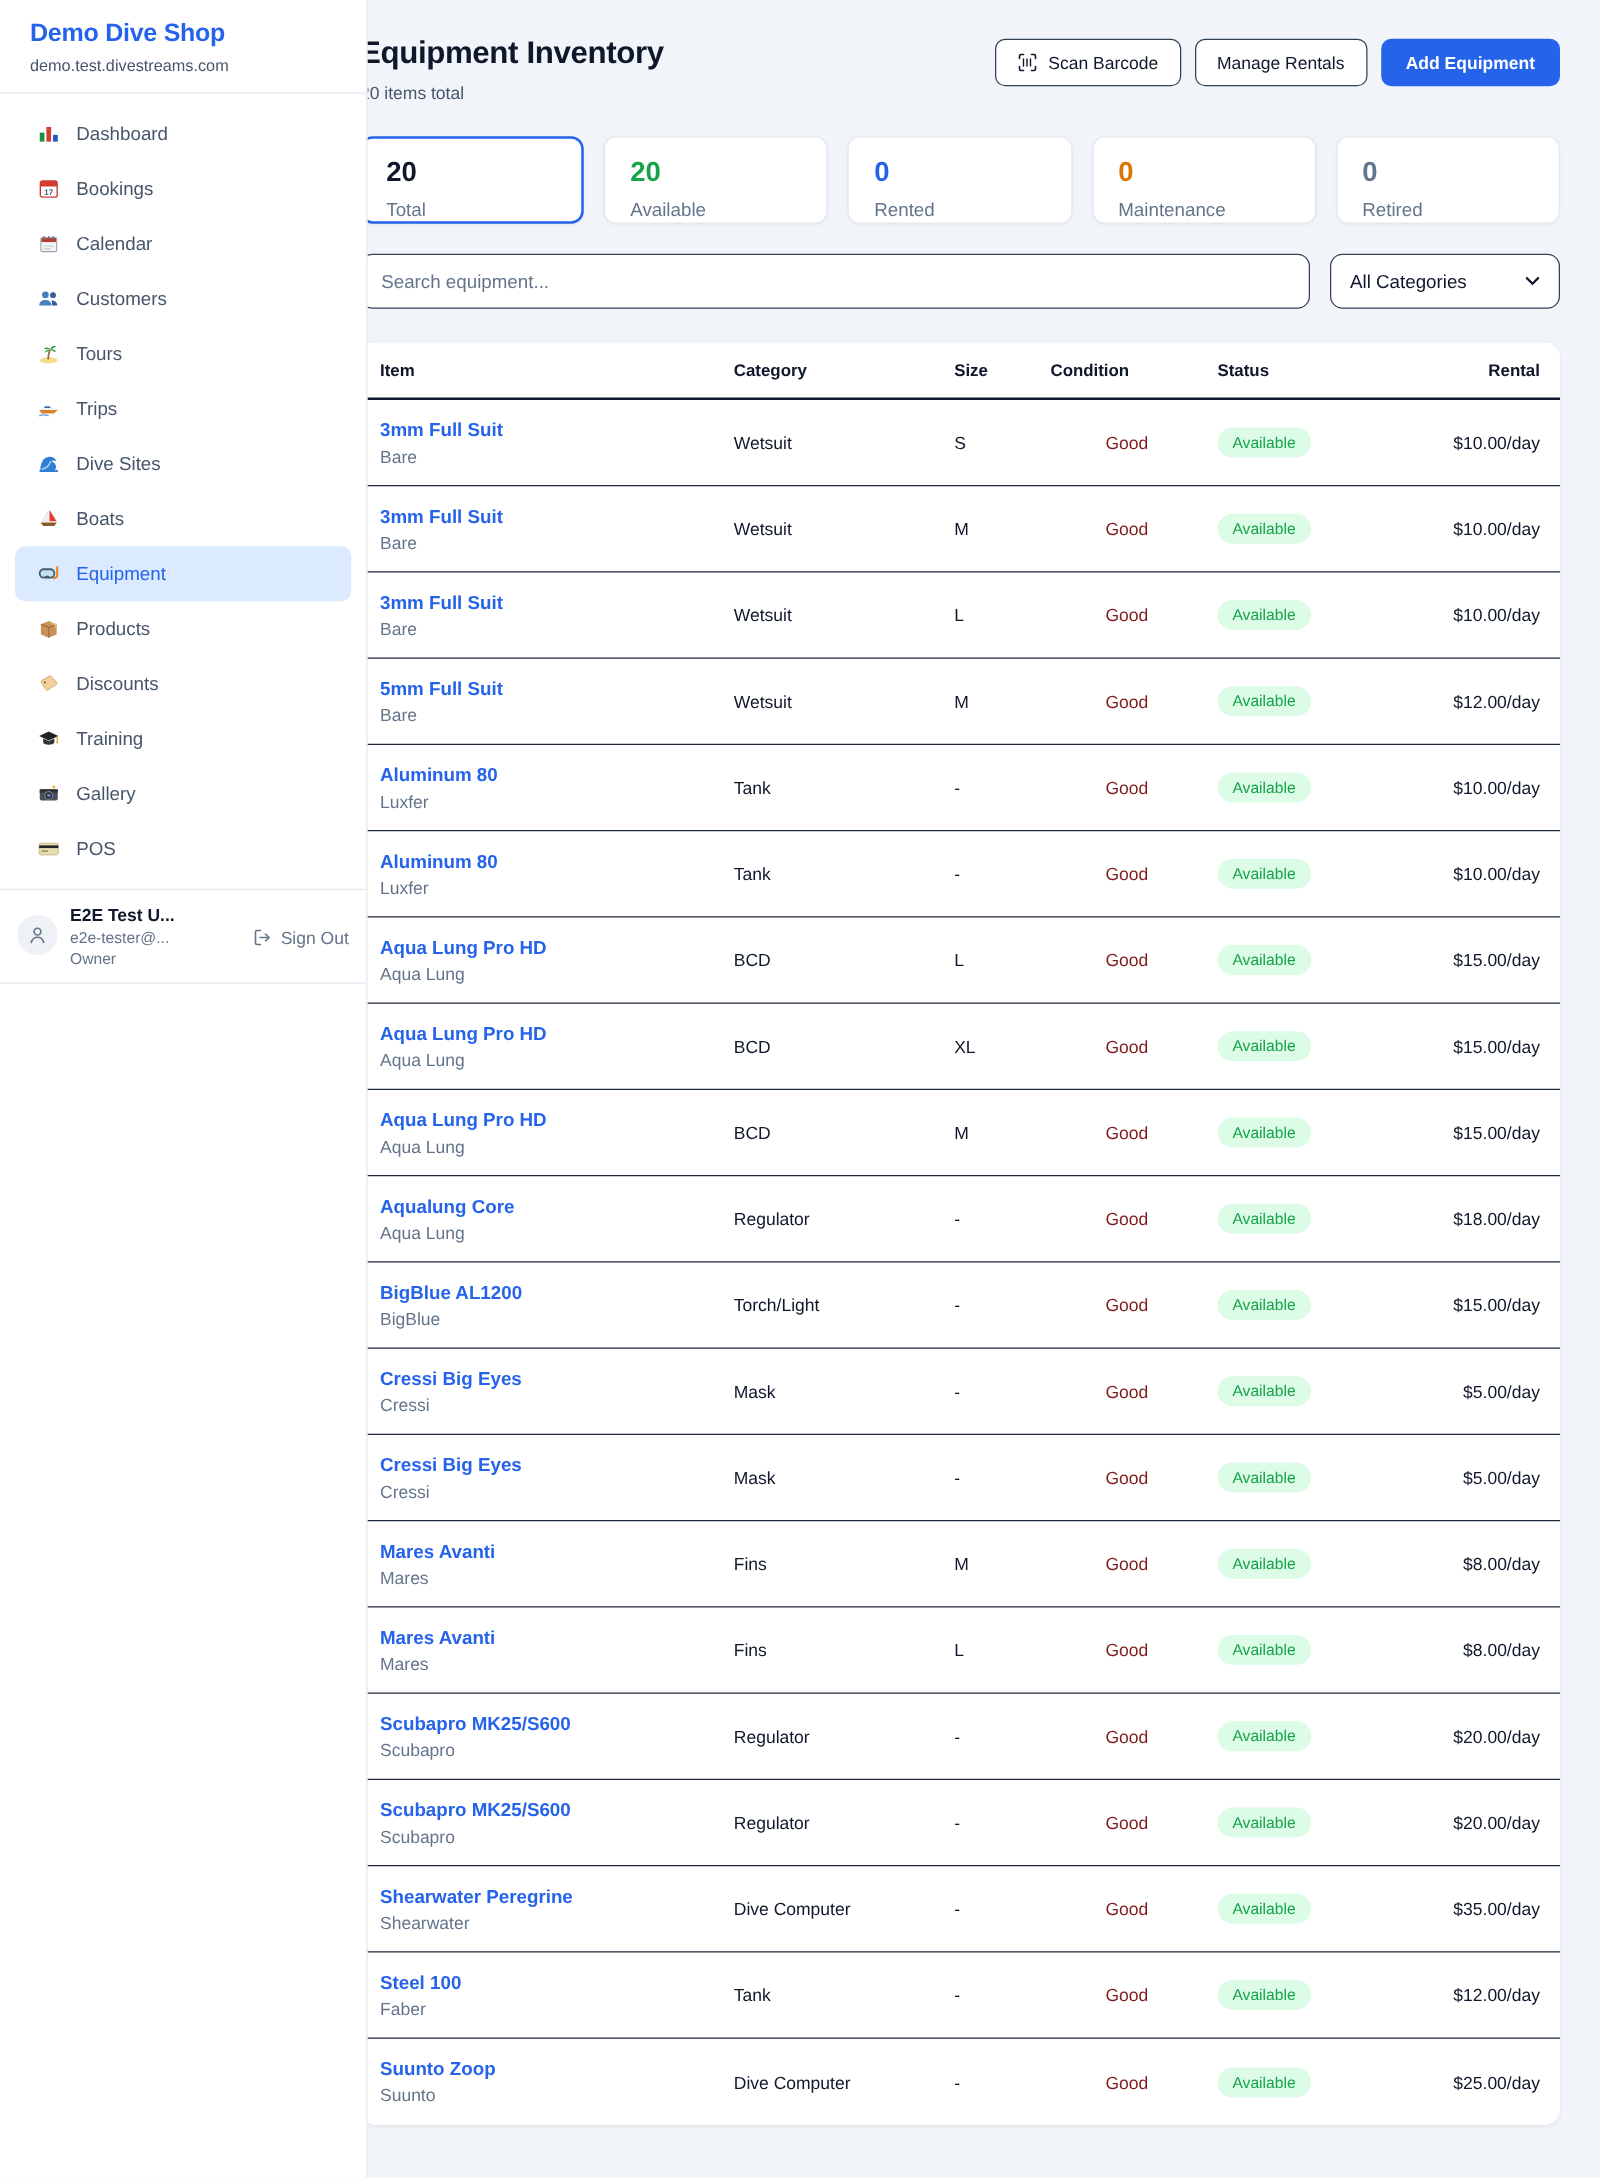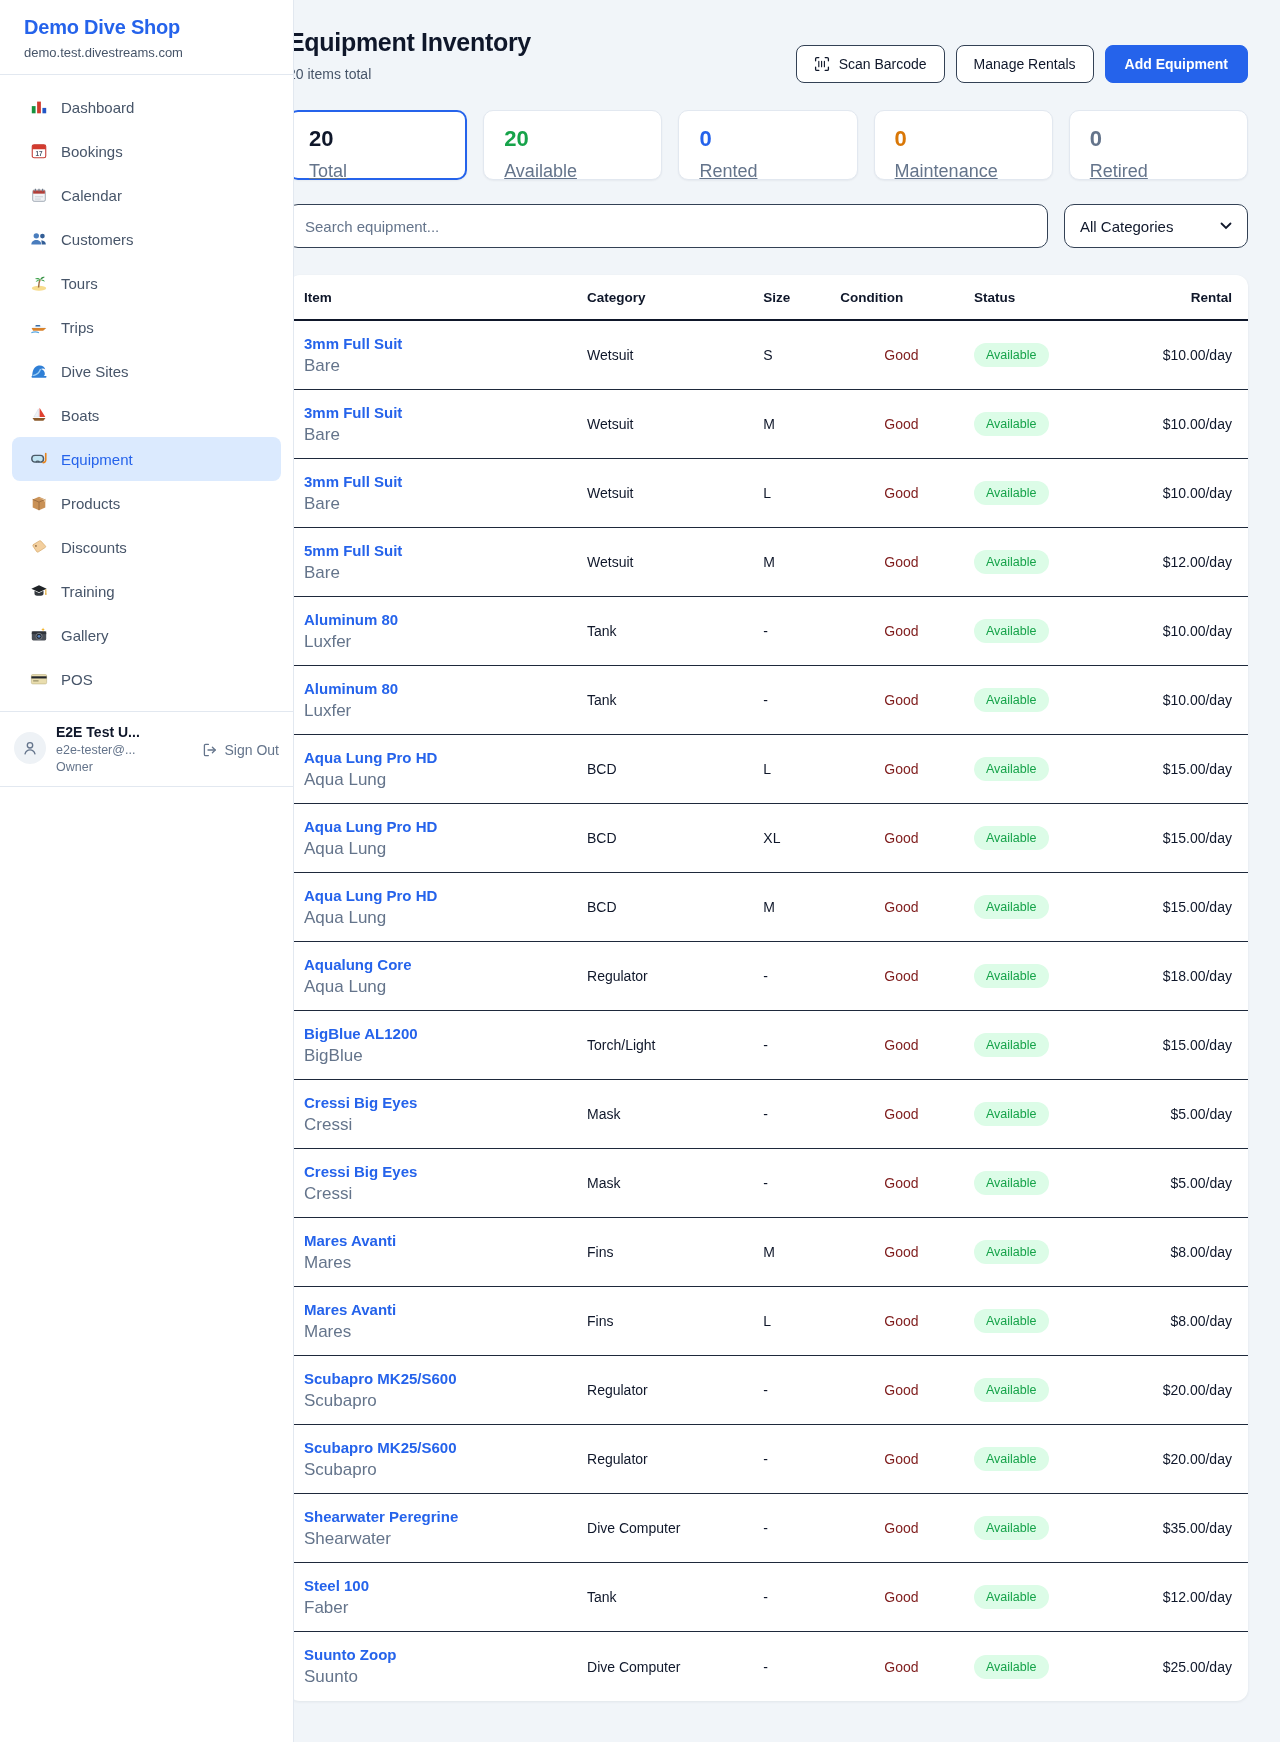--- a/index.html
+++ b/index.html
@@ -27,53 +27,53 @@
   .u-name{font-size:14px;font-weight:bold;color:#0f172a;white-space:nowrap;}
   .u-email,.u-role{font-size:12.5px;color:#64748b;margin-top:3px;white-space:nowrap;}
   .signout{margin-left:auto;display:flex;align-items:center;gap:7px;color:#64748b;
     font-size:14px;background:none;border:none;cursor:pointer;padding:0;margin-top:18px;
     font-family:inherit;}
   
   .main{margin-left:254px;padding:28px 32px 0 34px;}
   .header-row{display:flex;justify-content:space-between;align-items:flex-start;}
   .page-title{font-size:25px;font-weight:bold;letter-spacing:-.3px;}
   .subtitle{font-size:14px;color:#475569;margin-top:9px;}
-  .actions{display:flex;gap:11px;margin-top:17px;border-radius:15px;}
+  .actions{display:flex;gap:11px;margin-top:3px;border-radius:15px;}
   .btn{height:38px;padding:0 17px;border-radius:8px;font-size:14px;font-weight:500;
     display:inline-flex;align-items:center;gap:9px;background:#fff;border:1px solid #334155;
     color:#0f172a;cursor:pointer;font-family:inherit;}
   .btn-primary{background:#2563eb;border:1px solid #2563eb;color:#ffffff;font-weight:600;padding:0 19px;}
   
   .stats{display:grid;grid-template-columns:repeat(5,1fr);gap:16px;margin-top:27px;}
   .stat-card{background:#fff;border:1px solid #e2e8f0;border-radius:10px;padding:15px 20px;
     height:70px;box-sizing:border-box;box-shadow:0 1px 2px rgba(15,23,42,.05);cursor:pointer;}
   .stat-card.selected{border:2px solid #2563eb;padding:14px 19px;}
   .stat-value{font-size:22px;font-weight:bold;}
-  .stat-label{font-size:18px;color:#64748b;margin-top:9px;text-decoration:underline;}
+  .stat-label{font-size:15px;color:#64748b;margin-top:9px;}
   
   .filter-row{display:flex;gap:16px;margin-top:24px;}
   .search-input{flex:1;height:44px;border:1.5px solid #334155;border-radius:10px;
     padding:0 16px;font-size:15px;color:#0f172a;background:#fff;box-sizing:border-box;
     font-family:inherit;outline:none;}
   .search-input::placeholder{color:#64748b;}
   .select{width:184px;height:44px;border:1.5px solid #334155;border-radius:10px;background:#fff;
     display:flex;align-items:center;justify-content:space-between;padding:0 15px;
     font-size:15px;color:#0f172a;box-sizing:border-box;cursor:pointer;}
   
   .table-card{background:#fff;border-radius:12px;margin:27px 0 32px;overflow:hidden;
     box-shadow:0 1px 3px rgba(15,23,42,.07);}
   .grid-cols{display:grid;grid-template-columns:30.5% 19% 8.3% 14.4% 13.9% 13.9%;
     padding:0 16px;align-items:center;}
   .thead{height:44px;border-bottom:2px solid #0f172a;}
   .th{font-size:13.5px;font-weight:bold;color:#0f172a;}
   .th.right{text-align:right;}
   .trow{height:69px;border-bottom:1px solid #1e293b;box-sizing:border-box;}
   .trow:last-of-type{border-bottom:none;}
   .item-link{color:#2563eb;font-size:15px;font-weight:600;text-decoration:none;cursor:pointer;}
-  .brand-sub{color:#64748b;font-size:17px;margin-top:4px;}
+  .brand-sub{color:#64748b;font-size:14px;margin-top:4px;}
   .cell{font-size:14px;color:#0f172a;}
   .cond-link{color:#7f1d1d;font-size:14px;text-decoration:none;cursor:pointer;margin-left:44px;}
   .badge{display:inline-block;background:#dcfce7;color:#16a34a;font-size:12.5px;
     padding:5px 12px;border-radius:999px;}
   .rental{text-align:right;font-weight:500;}
 </style>
 </head>
 <body>
 
 <aside class="sidebar">

